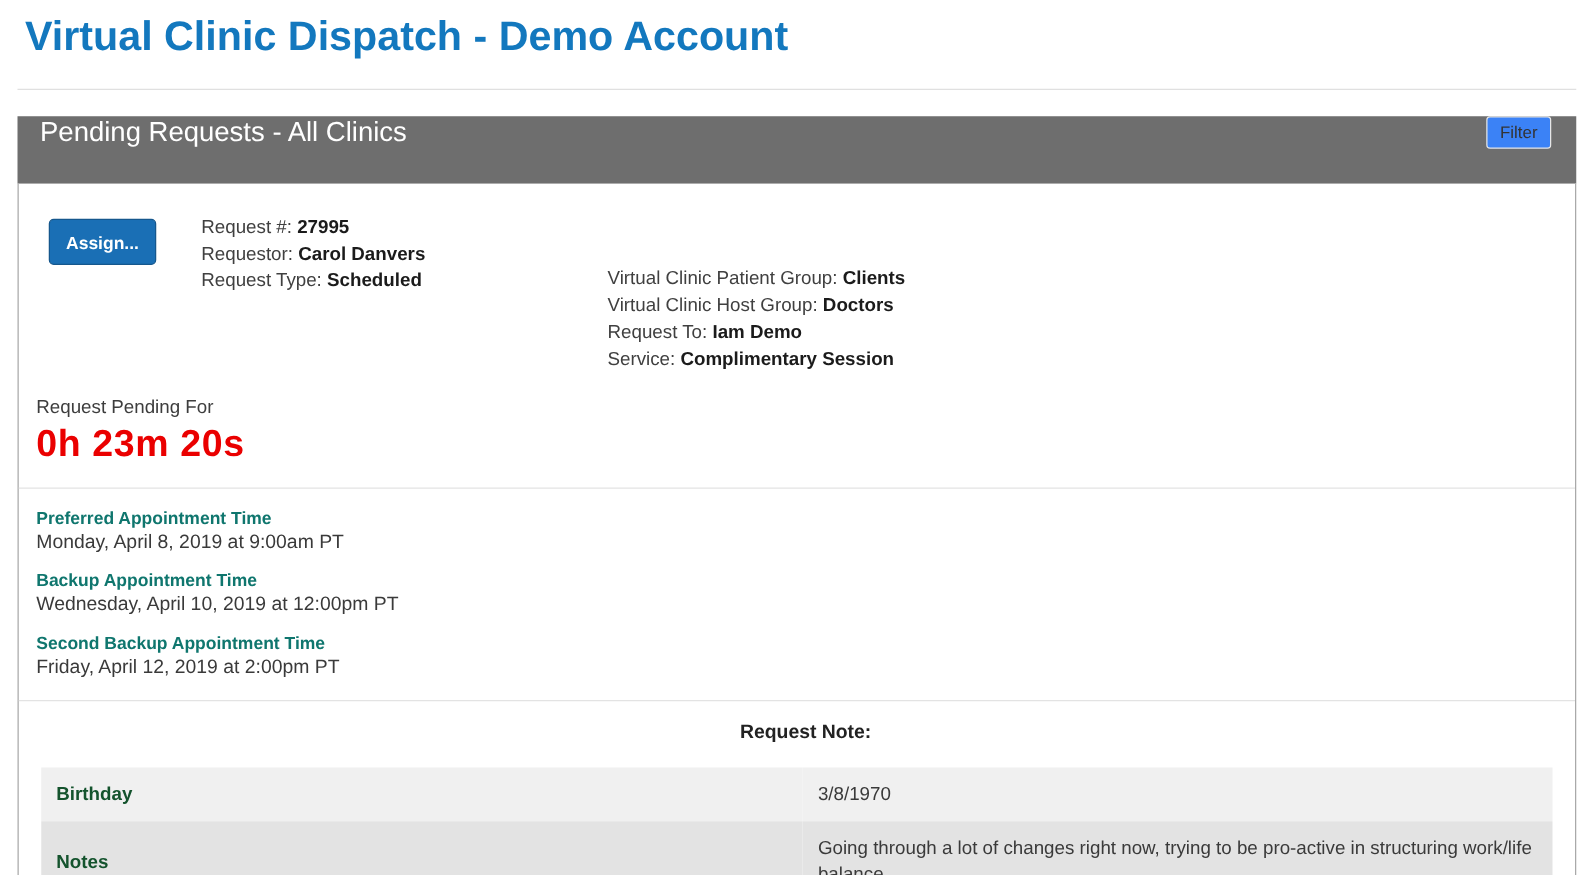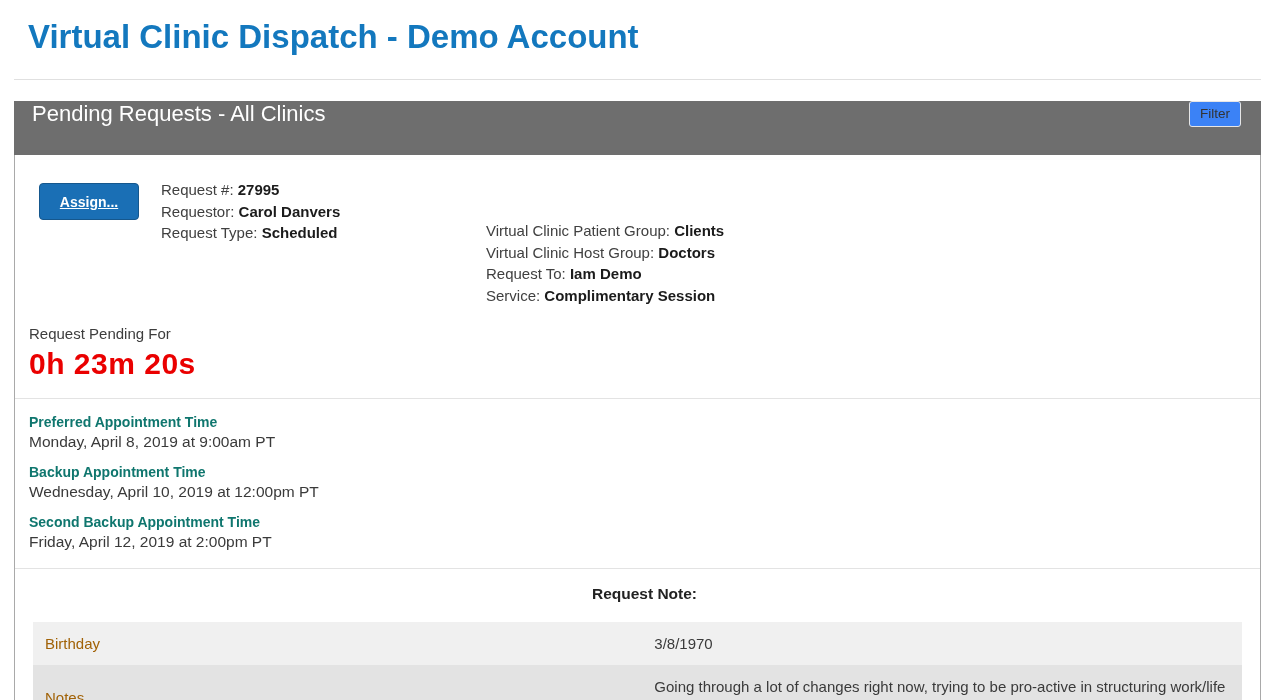--- a/index.html
+++ b/index.html
@@ -11,21 +11,21 @@
     color: #3a3a3a;
   }
   .page {
     width: 1275px;
     height: 700px;
     padding: 0 14px;
     overflow: hidden;
   }
   
   .page-title {
-    margin: 12px;
+    margin: 4px;
     padding: 6px 0 0 2px;
     font-size: 33px;
     font-weight: 600;
     color: #1378be;
     letter-spacing: 0;
   }
   .title-divider {
     border: none;
     border-top: 1px solid #e0e0e0;
     margin: 23px 0 21px 0;
@@ -62,31 +62,30 @@
     display: flex;
     align-items: flex-start;
   }
   .assign-col {
     width: 146px;
     padding-left: 24px;
     flex: 0 0 auto;
   }
   .assign-btn {
     margin-top: 4px;
-    width: 100px;
+    width: 86px;
     height: 37px;
     background: #1a6fb5;
     border: 1px solid #15578d;
     border-radius: 4px;
     color: #ffffff;
     font-size: 14px;
     font-weight: bold;
     font-family: "Liberation Sans", sans-serif;
     cursor: pointer;
-    text-decoration: underline;
   }
   .details-col {
     font-size: 15px;
     line-height: 21.5px;
     color: #404040;
   }
   .details-col.left { width: 325px; flex: 0 0 auto; }
   .details-col.right { flex: 1; margin-top: 41px; }
   .detail-line .val { color: #1b1b1b; font-weight: bold; }
   
@@ -132,21 +131,21 @@
     margin: 0 18px;
     border-collapse: collapse;
     font-size: 15px;
     color: #3a3a3a;
   }
   .note-table td {
     padding: 11px 12px;
     vertical-align: middle;
     line-height: 21px;
   }
-  .note-table td.field { font-weight: normal; width: 50.4%; color: #a16207; }
+  .note-table td.field { font-weight: bold; width: 50.4%; color: #14532d; }
   .note-table tr.row-odd  { background: #f0f0f0; }
   .note-table tr.row-even { background: #e3e3e3; }
 </style>
 </head>
 <body>
 
 <div class="page">
 
   <h1 class="page-title">Virtual Clinic Dispatch - Demo Account</h1>
   <hr class="title-divider">

